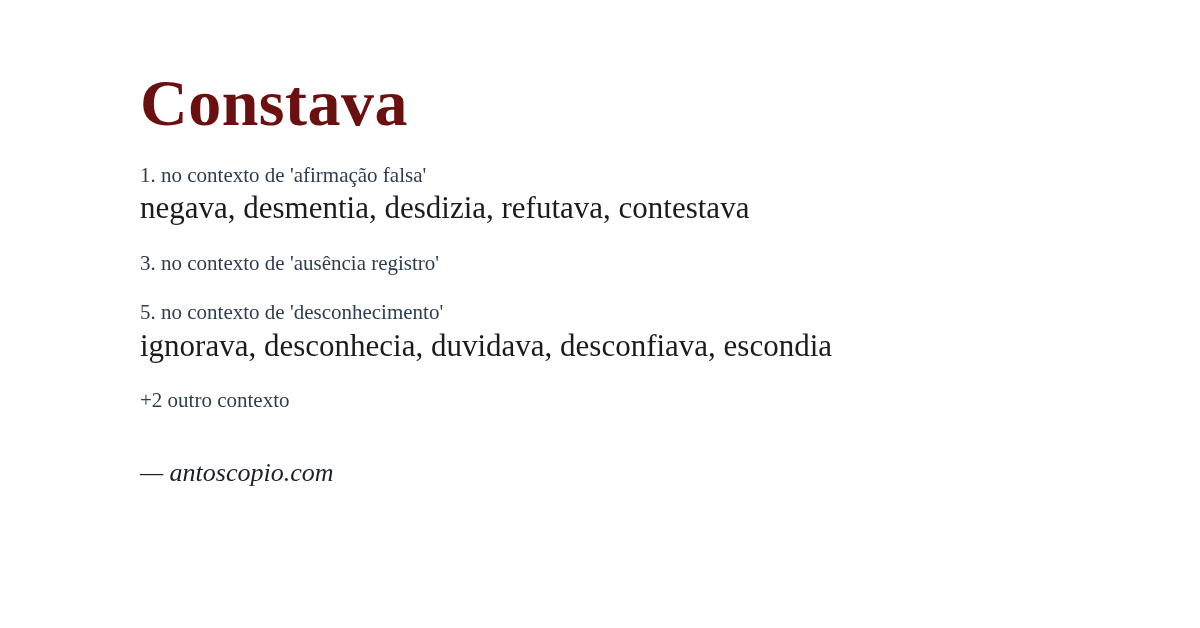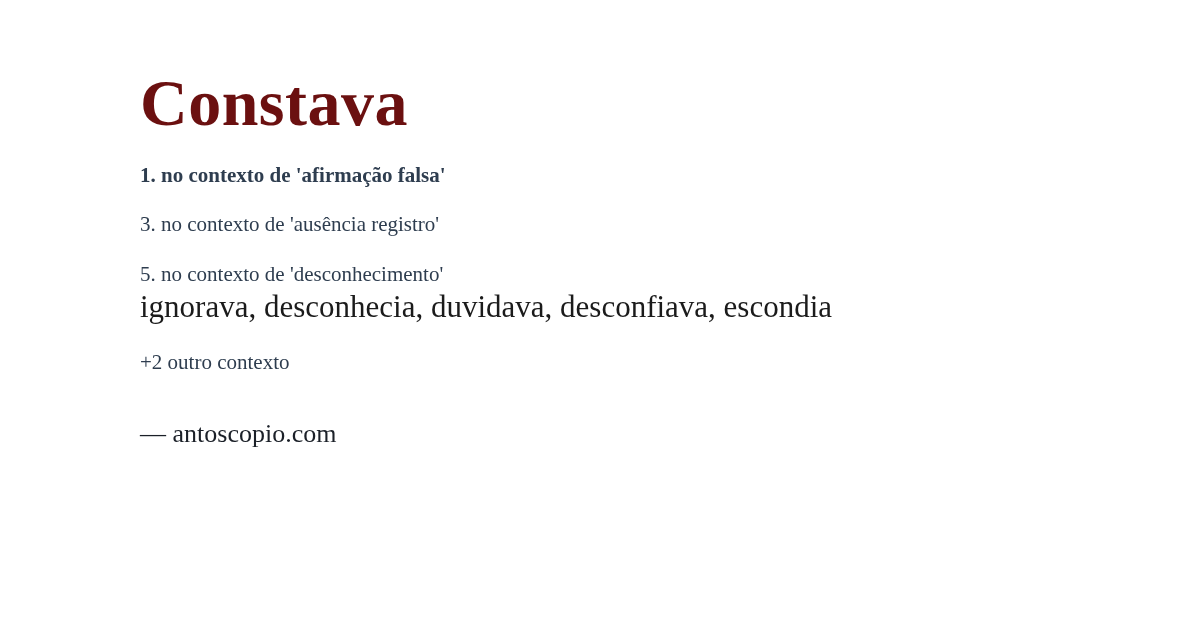--- a/index.html
+++ b/index.html
@@ -31,21 +31,21 @@
   .subtitle{
     margin:4px 0 0 0;
     font-size:31px;
     line-height:1.3;
     font-weight:bold;
     font-style:italic;
     color:var(--maroon);
   }
   .contexts{margin-top:26px;}
   .context-block{margin-top:22px;}
-  .context-block:first-child{margin-top:0;font-weight:bold;}
+  .context-block:first-child{margin-top:0;}
   .context-label{
     font-size:21px;
     line-height:1.3;
     color:var(--slate);
   }
   .antonyms{
     font-size:31px;
     line-height:1.25;
     color:var(--ink);
   }
@@ -53,35 +53,37 @@
     margin-top:22px;
     font-size:21px;
     line-height:1.3;
     color:var(--slate);
     display:inline-block;
   }
   .source{
     margin-top:42px;
     font-size:26px;
     line-height:1.2;
+    font-style:italic;
     color:var(--footer-ink);
   }
 </style>
 </head>
 <body>
 
 <div class="card">
 
   <h1 class="title">Constava</h1>
 
 
   <div class="contexts">
 
     <div class="context-block">
       <div class="context-label">1. no contexto de 'afirmação falsa'</div>
+      <div class="antonyms">negava, desmentia, desdizia, refutava, contestava</div>
     </div>
 
     <div class="context-block">
       <div class="context-label">3. no contexto de 'ausência registro'</div>
     </div>
 
     <div class="context-block">
       <div class="context-label">5. no contexto de 'desconhecimento'</div>
       <div class="antonyms">ignorava, desconhecia, duvidava, desconfiava, escondia</div>
     </div>

